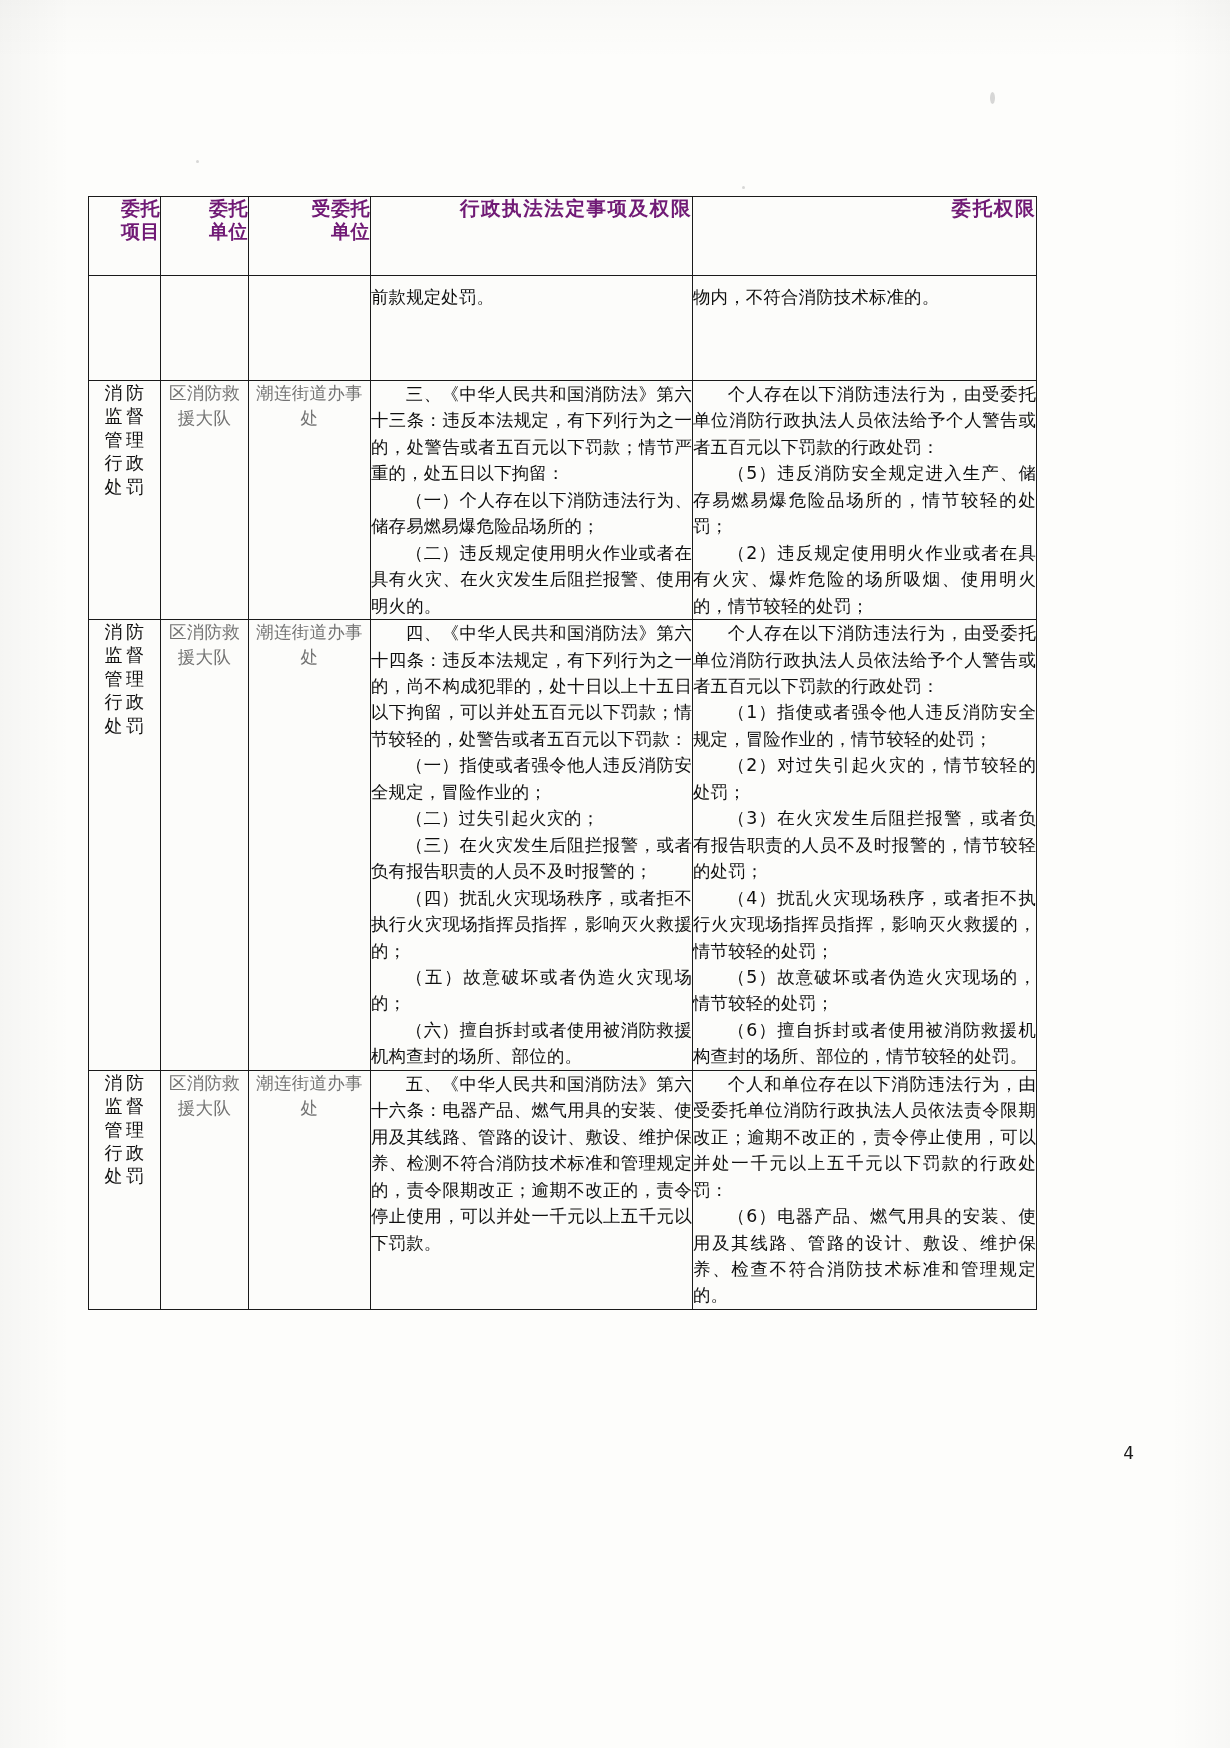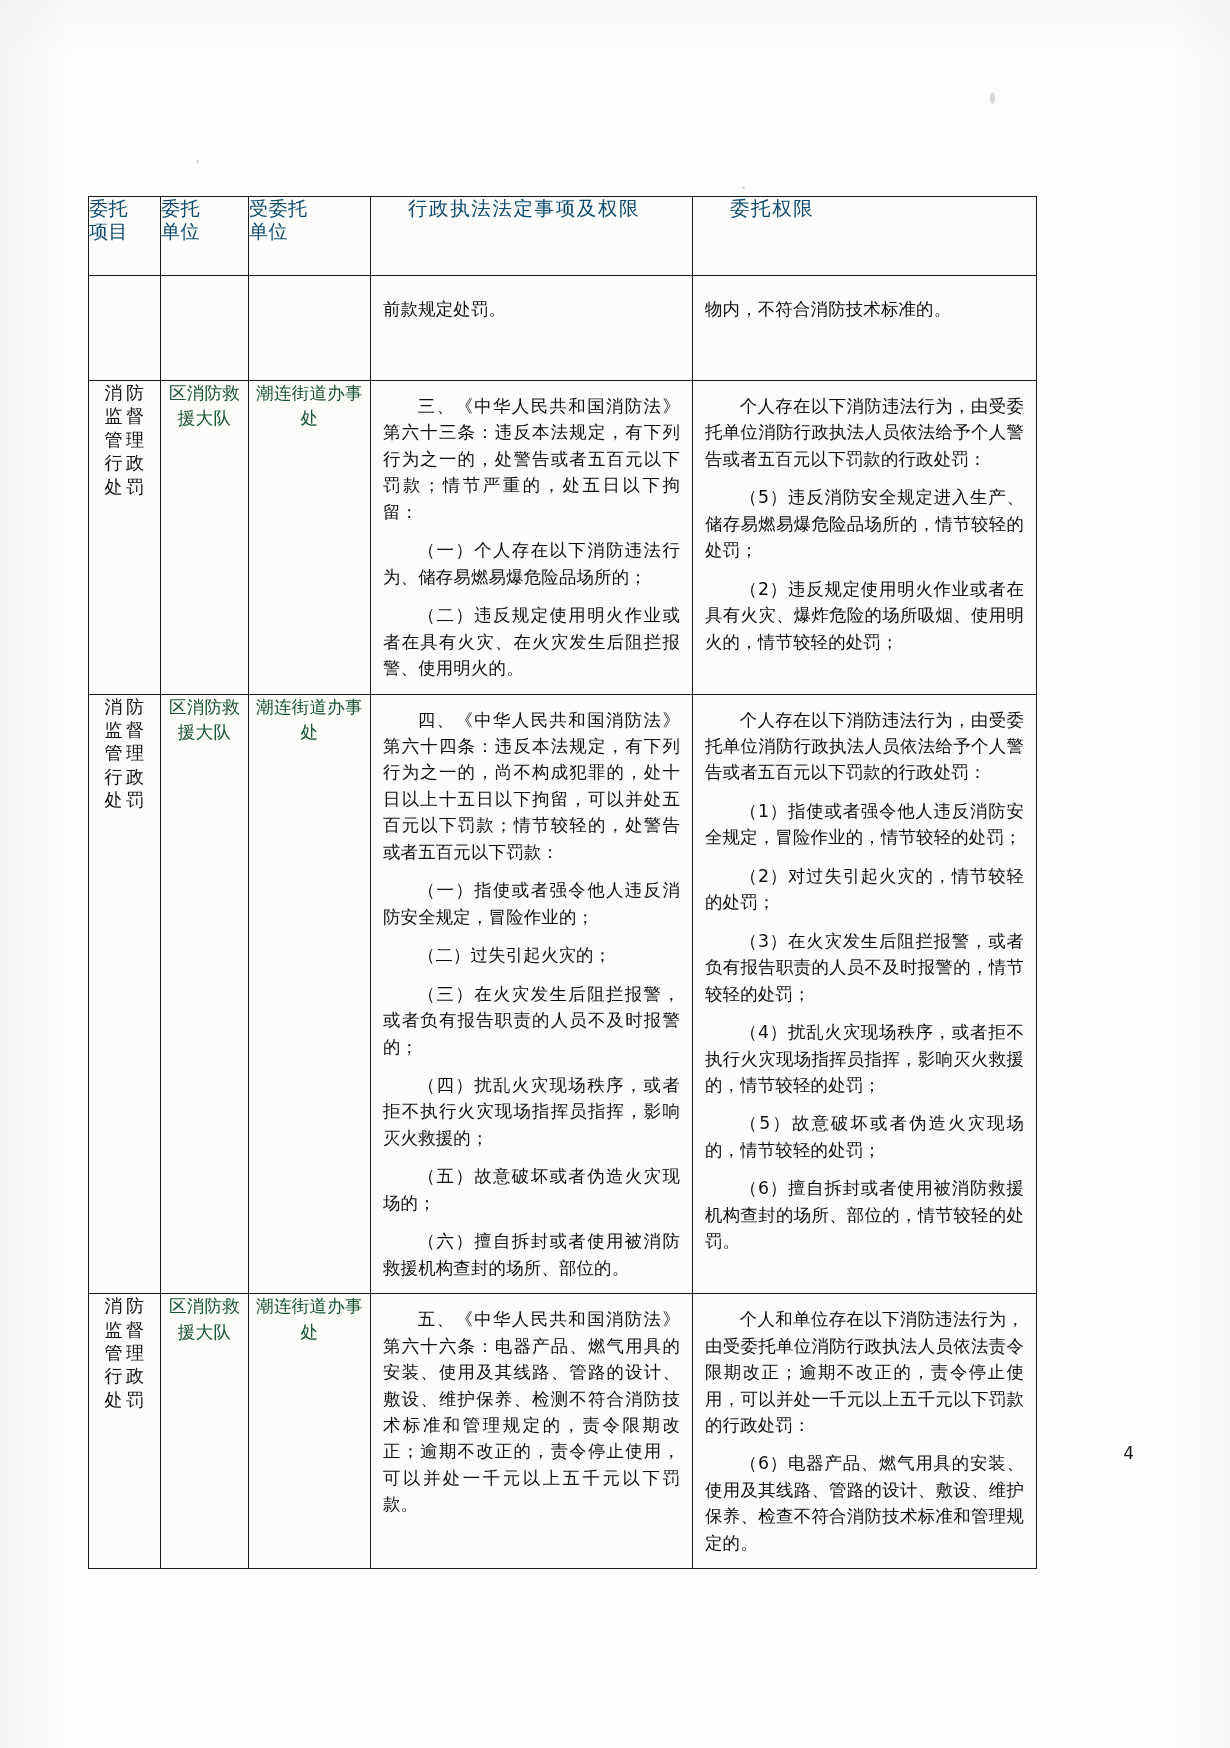--- a/index.html
+++ b/index.html
@@ -51,26 +51,26 @@
   
   col.c1 { width: 72px; }
   col.c2 { width: 88px; }
   col.c3 { width: 122px; }
   col.c4 { width: 322px; }
   col.c5 { width: 344px; }
 
   
   thead th {
     height: 78px;
-    text-align: left;
+    text-align: right;
     vertical-align: middle;
-    font-weight: 400;
+    font-weight: 700;
     font-size: 19px;
     line-height: 1.22;
-    color: #0c4a6e;
+    color: #701a75;
     letter-spacing: 0.5px;
     font-family: "DejaVu Sans", "Liberation Sans", sans-serif;
   }
   thead th .hl { display: block; }
   thead th.wide {
     font-size: 19.5px;
     letter-spacing: 1.6px;
     padding-left: 37px;
   }
 
@@ -97,38 +97,38 @@
     align-items: center;
     line-height: 1.30;
     font-size: 18px;
   }
 
   td.mid {
     text-align: center;
     vertical-align: middle;
     font-size: 17.5px;
     line-height: 1.45;
-    color: #14532d;
+    color: #737373;
     padding: 6px 6px;
     letter-spacing: 0.3px;
   }
 
   
   td.prose {
     font-size: 17.4px;
     line-height: 1.52;
     color: #0f0f0f;
     padding: 7px 7px 9px 8px;
     text-align: justify;
     text-justify: inter-ideograph;
     letter-spacing: 0.2px;
     word-break: break-all;
   }
   td.prose p {
-    margin: 12px;
+    margin: 0;
     text-indent: 2em;
   }
   td.prose p.flush { text-indent: 2em; }
 
   
   tr.stub td.prose { padding-top: 8px; }
   tr.stub td { height: 96px; }
 
   
   .page-number {

